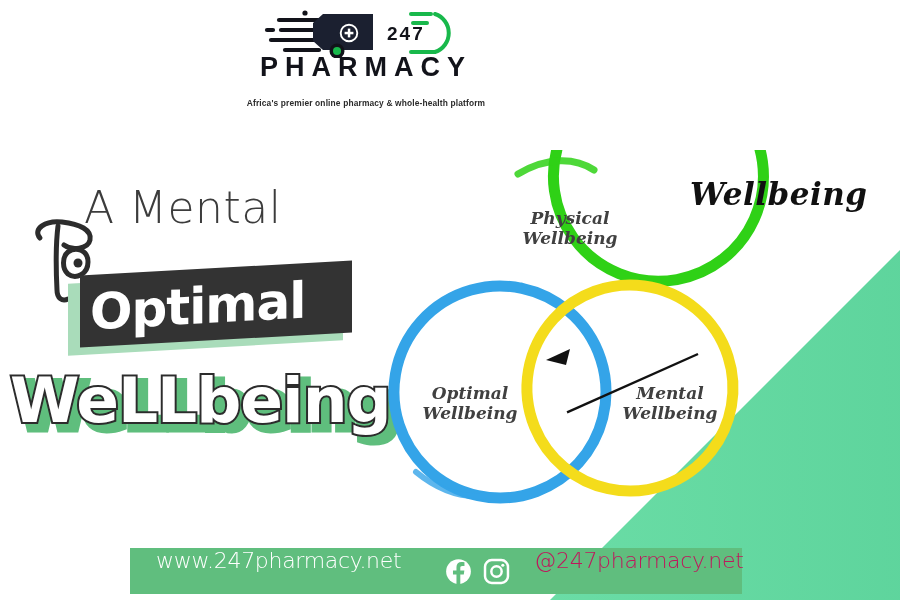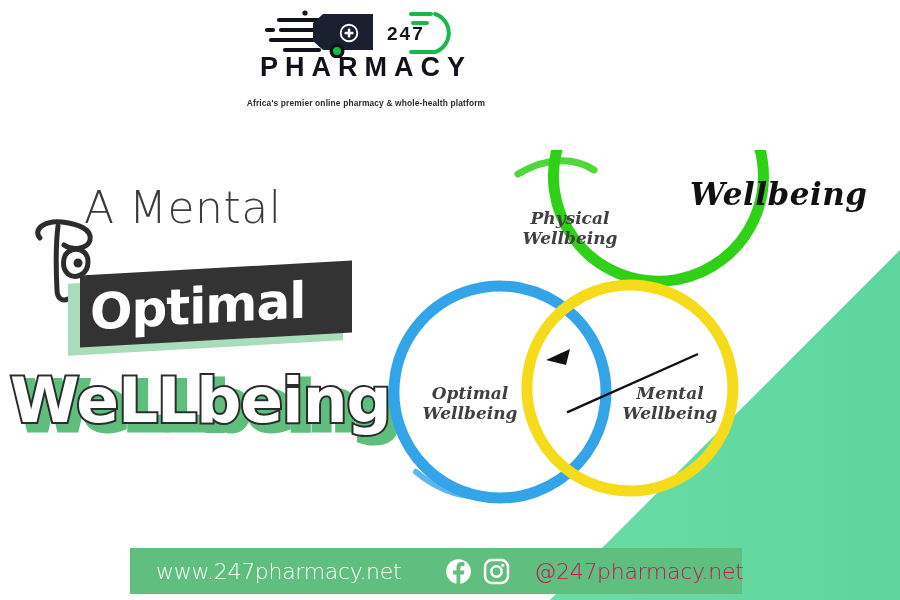--- a/index.html
+++ b/index.html
@@ -49,21 +49,21 @@
     font-weight:bold;color:#404040;text-align:center;line-height:1.18;font-size:17px;}
   .wb-script{position:absolute;left:690px;top:176px;font-family:"DejaVu Serif",serif;
     font-style:italic;font-weight:bold;font-size:31px;color:#111;letter-spacing:.5px;}
 
   
   .footer{position:absolute;left:130px;top:548px;width:610px;height:46px;
     background:#60BE7E;}
   .footer-notch{position:absolute;left:700px;top:548px;width:42px;height:46px;
     background:#60BE7E;}
   .footer-row{position:absolute;left:130px;top:548px;width:610px;height:46px;
-    display:flex;align-items:center;}
+    display:flex;}
   .f-url{color:#ffffff;font-size:22px;font-weight:300;margin-left:26px;
     font-family:"DejaVu Sans",sans-serif;letter-spacing:-.3px;}
   .f-icons{display:flex;align-items:center;gap:11px;margin-left:44px;}
   .f-handle{color:#be185d;font-size:22px;font-weight:300;margin-left:24px;
     font-family:"DejaVu Sans",sans-serif;letter-spacing:-.3px;}
 </style>
 </head>
 <body>
 
 <div id="stage">

